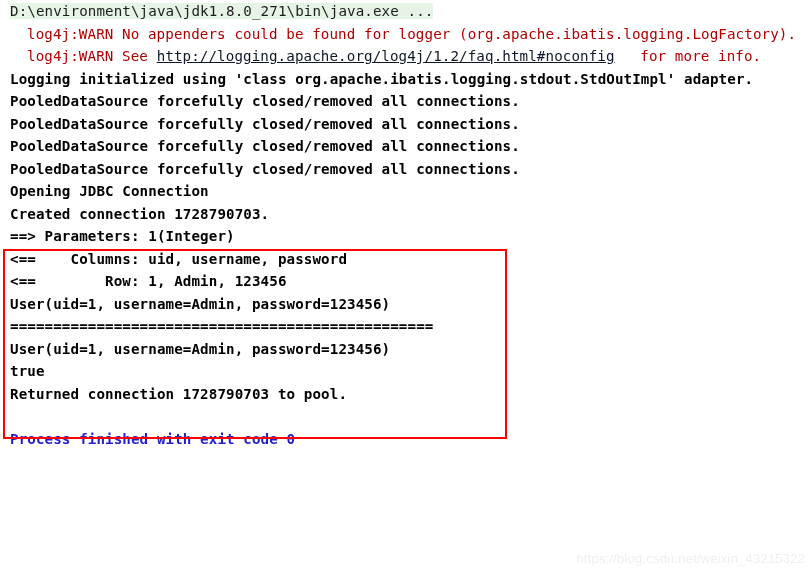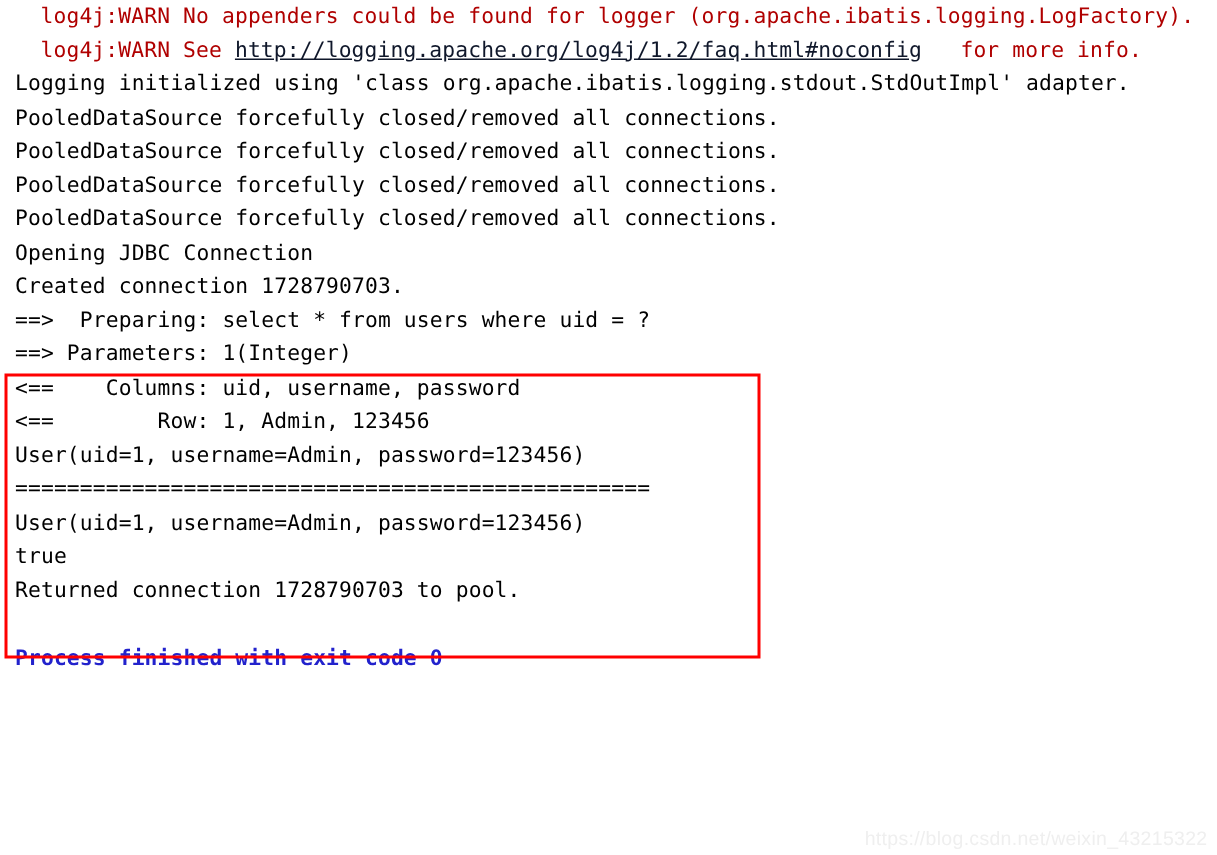--- a/index.html
+++ b/index.html
@@ -29,21 +29,21 @@
     height: 22.5px;
     line-height: 22.5px;
     font-size: 14.2px;
     white-space: pre;
     padding-left: 10px;
     letter-spacing: 0.1px;
     color: #000000;
   }
 
   
-  .c-black   { color: #000000; }
+  .c-black   { color: #000000; font-weight: bold; }
   .c-red     { color: #b00000; margin-left: 17px; }
   .c-blue    { color: #2222cc; }
   .c-link    { color: #0f172a; }
 
   
   .cmdline {
     color: #1c1c1c;
   }
   .cmdline .hl {
     background: #e6f4e6;
@@ -75,35 +75,35 @@
     user-select: none;
   }
 
   .spacer { height: 22.5px; }
 </style>
 </head>
 <body>
 
 <div id="console">
 
+  <div class="line cmdline"><span class="hl" style="background: rgb(230, 244, 230);">D:\environment\java\jdk1.8.0_271\bin\java.exe ...</span></div>
 
   <div class="line c-red">log4j:WARN No appenders could be found for logger (org.apache.ibatis.logging.LogFactory).</div>
   <div class="line c-red"><span>log4j:WARN See </span><a class="c-link" href="#">http://logging.apache.org/log4j/1.2/faq.html#noconfig</a><span class="c-red"> for more info.</span></div>
 
   <div class="line c-black">Logging initialized using 'class org.apache.ibatis.logging.stdout.StdOutImpl' adapter.</div>
 
   <div class="line c-black">PooledDataSource forcefully closed/removed all connections.</div>
   <div class="line c-black">PooledDataSource forcefully closed/removed all connections.</div>
   <div class="line c-black">PooledDataSource forcefully closed/removed all connections.</div>
   <div class="line c-black">PooledDataSource forcefully closed/removed all connections.</div>
 
   <div class="line c-black">Opening JDBC Connection</div>
   <div class="line c-black">Created connection 1728790703.</div>
 
-  <div class="line c-black">==&gt;  Preparing: select * from users where uid = ?</div>
   <div class="line c-black">==&gt; Parameters: 1(Integer)</div>
   <div class="line c-black">&lt;==    Columns: uid, username, password</div>
   <div class="line c-black">&lt;==        Row: 1, Admin, 123456</div>
   <div class="line c-black">User(uid=1, username=Admin, password=123456)</div>
   <div class="line c-black">=================================================</div>
   <div class="line c-black">User(uid=1, username=Admin, password=123456)</div>
 
   <div class="line c-black">true</div>
   <div class="line c-black">Returned connection 1728790703 to pool.</div>
 

